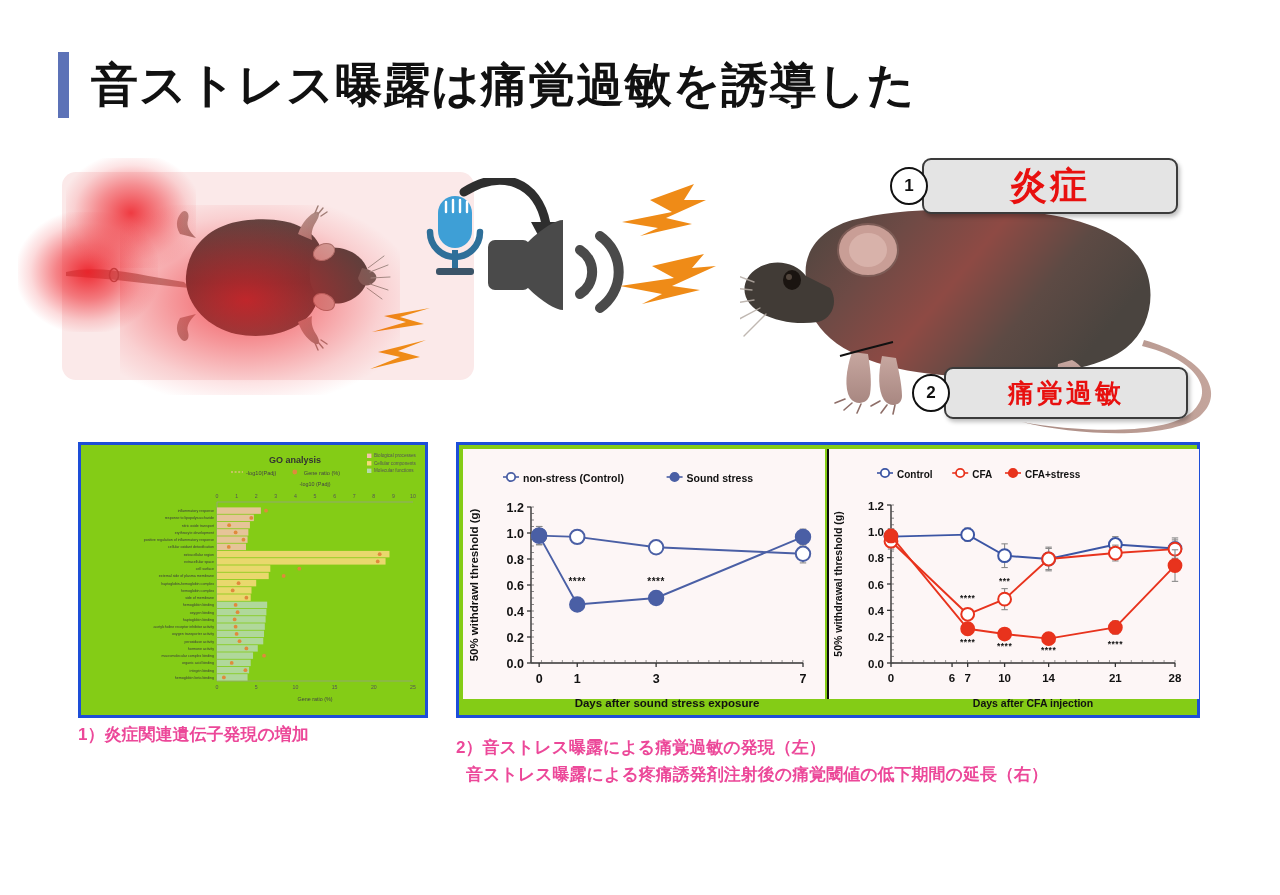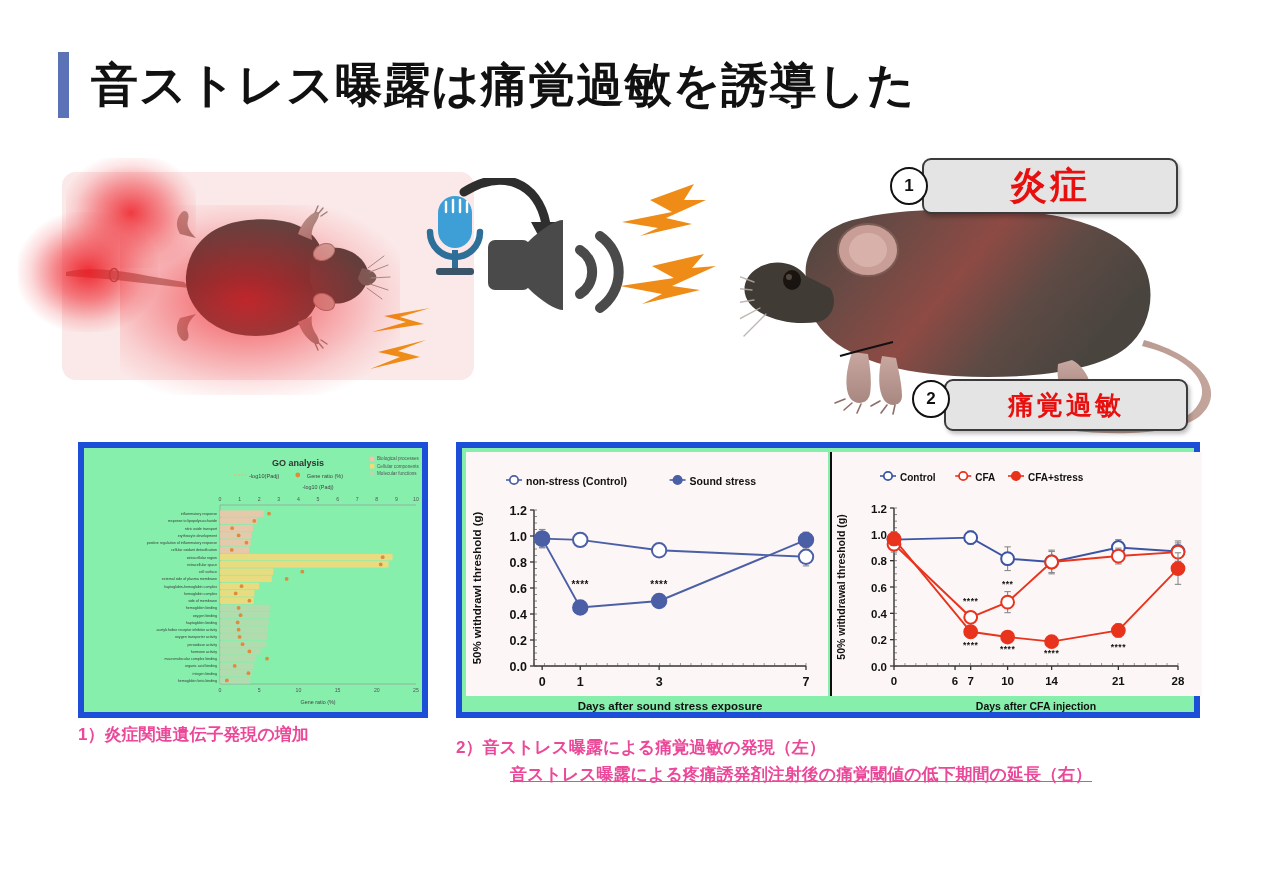--- a/index.html
+++ b/index.html
@@ -95,49 +95,49 @@
   }
   .callout-label {
     color: #e8100f;
     font-weight: 700;
     letter-spacing: 3px;
   }
   #callout-1 { left: 890px; top: 158px; }
   #callout-1 .callout-box { width: 252px; height: 52px; }
   #callout-1 .callout-label { font-size: 37px; }
   #callout-2 { left: 912px; top: 367px; }
-  #callout-2 .callout-box { width: 240px; height: 48px; margin-top: 12px; }
+  #callout-2 .callout-box { width: 240px; height: 48px; }
   #callout-2 .callout-label { font-size: 26px; }
 
   
   .figure-panel {
     position: absolute;
-    background: #86efac;
-    border: 6px solid #1d4ed8;
+    background: #84cc16;
+    border: 3px solid #1d4ed8;
     box-sizing: border-box;
   }
   #panel-go  { left: 78px;  top: 442px; width: 350px; height: 276px; }
   #panel-beh { left: 456px; top: 442px; width: 744px; height: 276px; }
 
   .sub-panel {
     position: absolute; top: 4px; bottom: 16px;
     background: #fdf6f6;
   }
   #beh-left  { left: 4px;   width: 362px; }
   #beh-right { left: 368px; width: 370px; border-left: 2px solid #0d0d0d; text-decoration: underline; }
 
   
   .caption {
     position: absolute;
     font-size: 17px; font-weight: 700; color: #ec4899;
     white-space: nowrap;
   }
   #cap-1 { left: 78px;  top: 723px; }
   #cap-2a { left: 456px; top: 723px; margin-top: 13px; }
-  #cap-2b { left: 510px; top: 763px; text-decoration: underline; }
+  #cap-2b { left: 466px; top: 763px; }
 
   
   .chart-svg { display: block; }
   text { font-family: "Liberation Sans", "DejaVu Sans", sans-serif; }
 </style>
 </head>
 <body>
 
 <div id="title-block">
   <div id="title-accent"></div>

